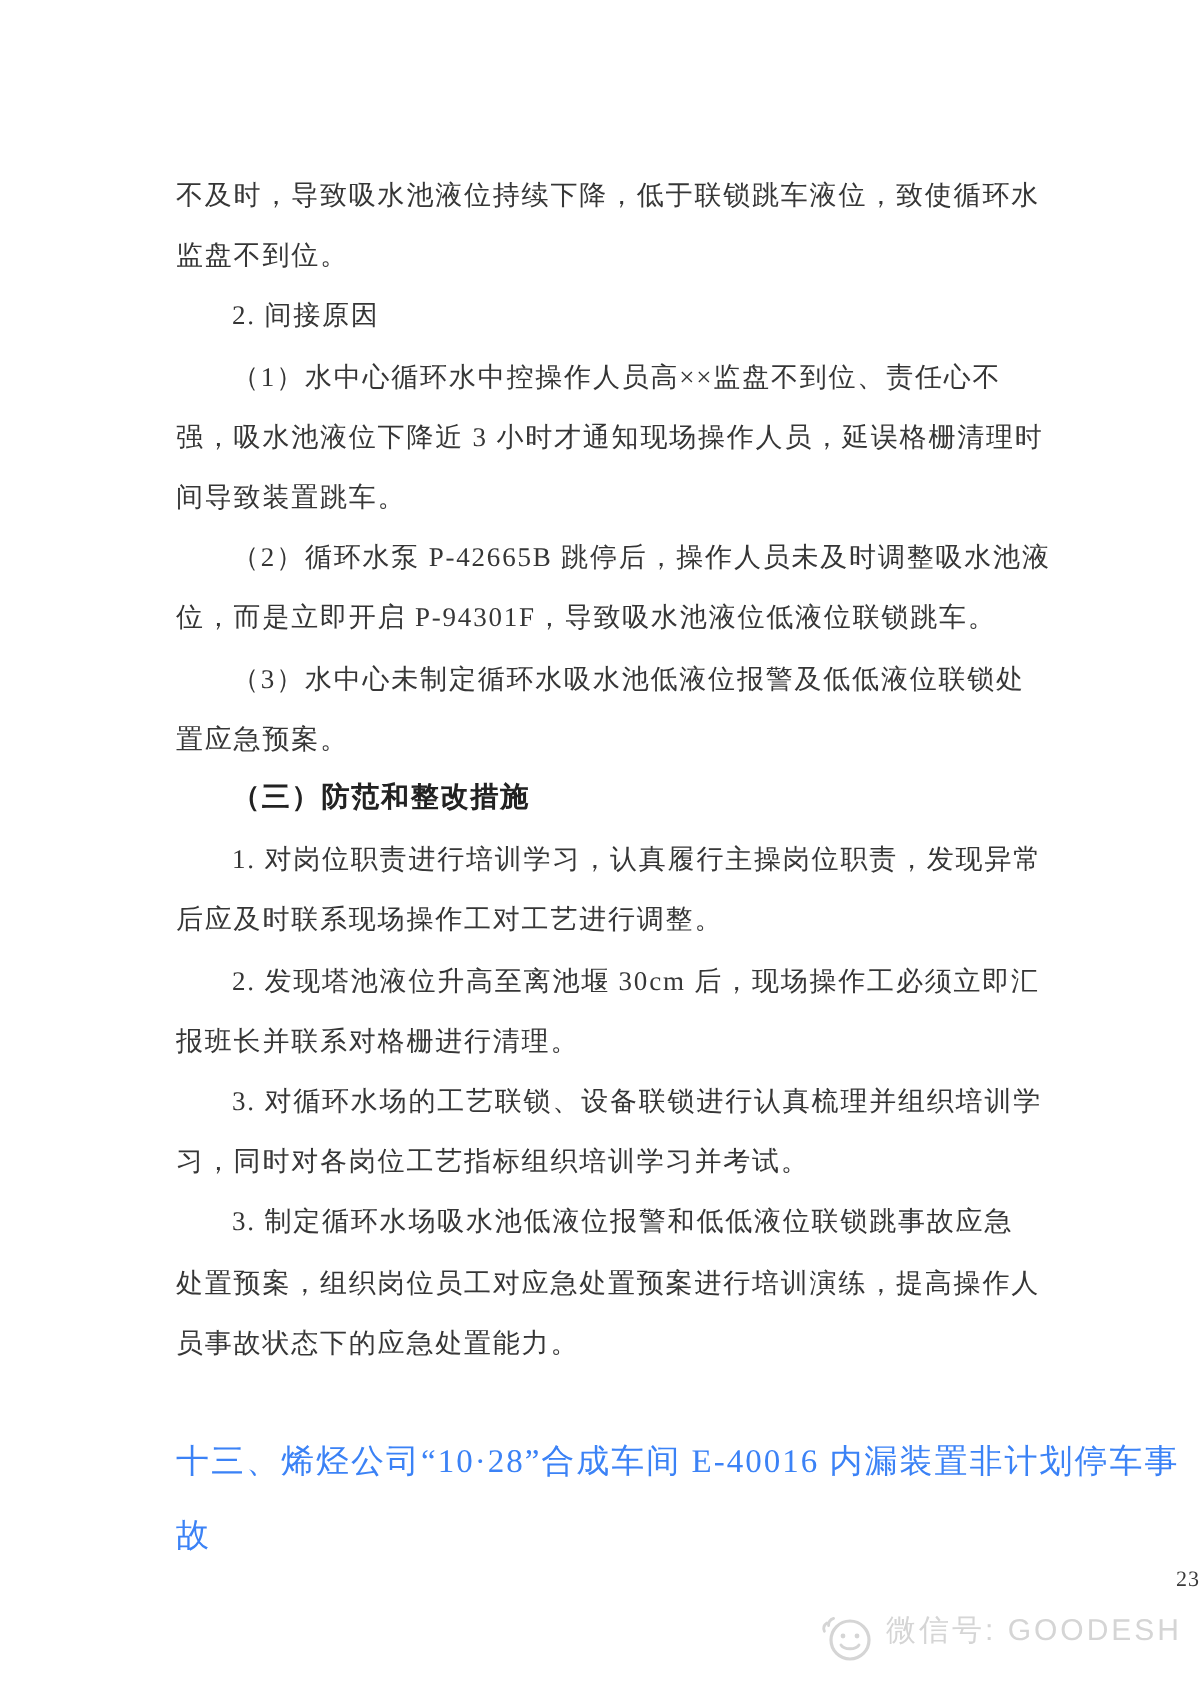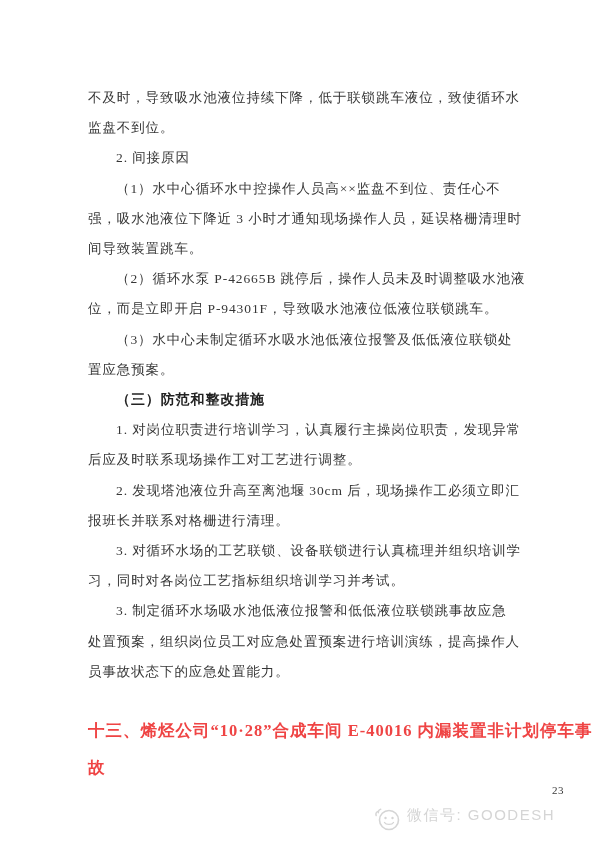--- a/index.html
+++ b/index.html
@@ -6,20 +6,21 @@
   body {
     width: 600px; height: 848px;
     background: #ffffff;
     font-family: "Liberation Serif", "DejaVu Serif", serif;
     overflow: hidden;
   }
   .page {
     position: relative;
     width: 564px; height: 848px;
     background: #ffffff;
+    padding-left: 36px;
   }
   .doc-body {
     position: absolute;
     left: 88px; top: 83px;
     width: 426px;
     color: #363636;
   }
   .para { margin: 0; }
   .line {
     font-size: 13.5px;
@@ -29,25 +30,25 @@
     color: #363636;
   }
   .para.indent .line:first-child { text-indent: 28px; }
   .para.subheading .line {
     font-weight: 700;
     color: #222222;
     font-size: 14px;
   }
   .para.heading { margin-top: 25px; }
   .para.heading .line {
-    font-weight: 700;
+    font-weight: 400;
     font-size: 16.5px;
     line-height: 37px;
     letter-spacing: 1px;
-    color: #ef4444;
+    color: #3b82f6;
   }
   .footer-pagenum {
     position: absolute;
     left: 0; right: 0; top: 784px;
     text-align: right;
     font-size: 11px;
     letter-spacing: 0.5px;
     color: #3a3a3a;
   }
   .watermark {

